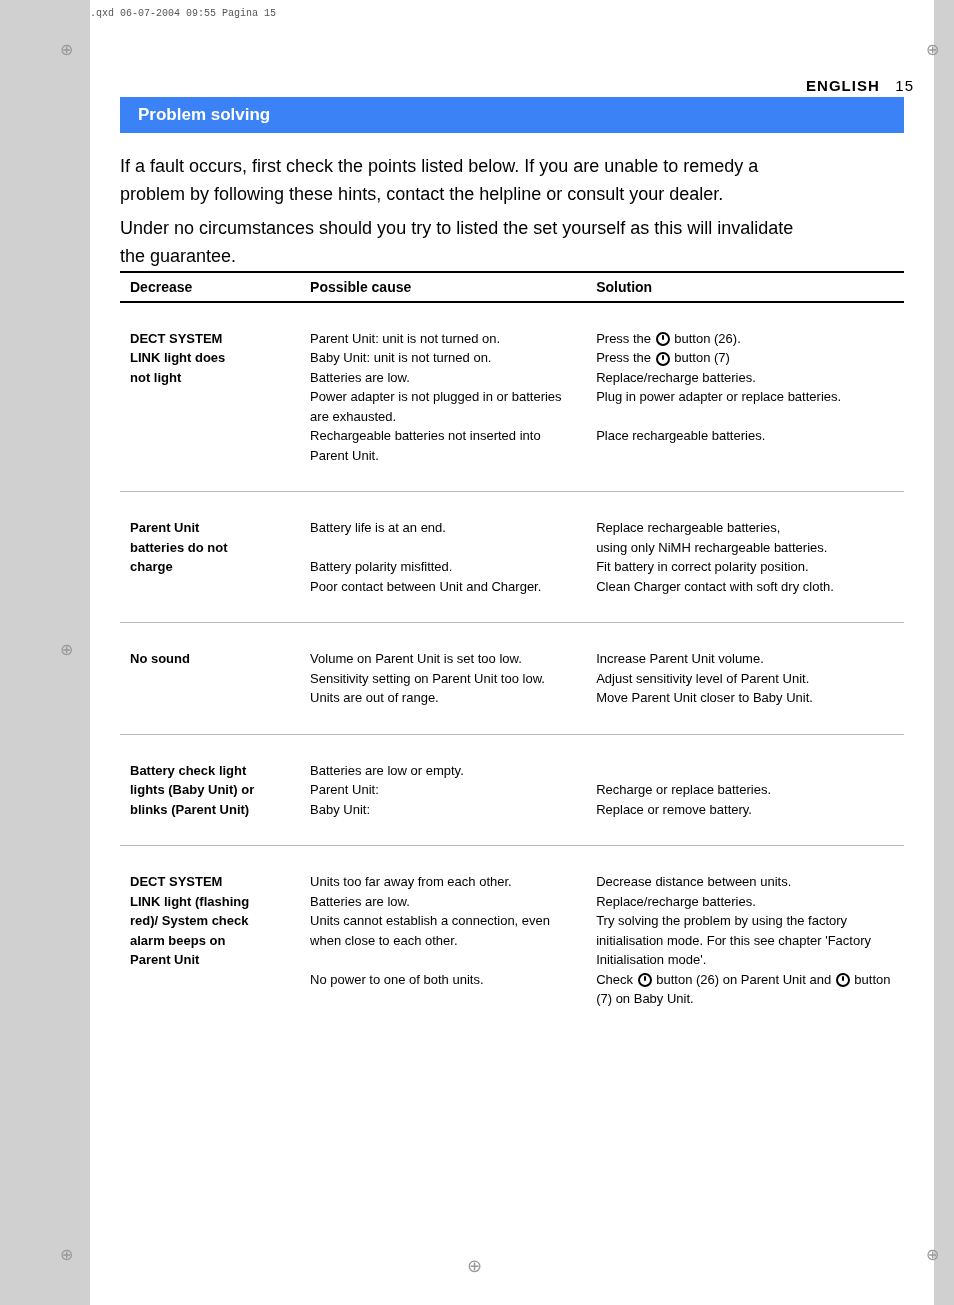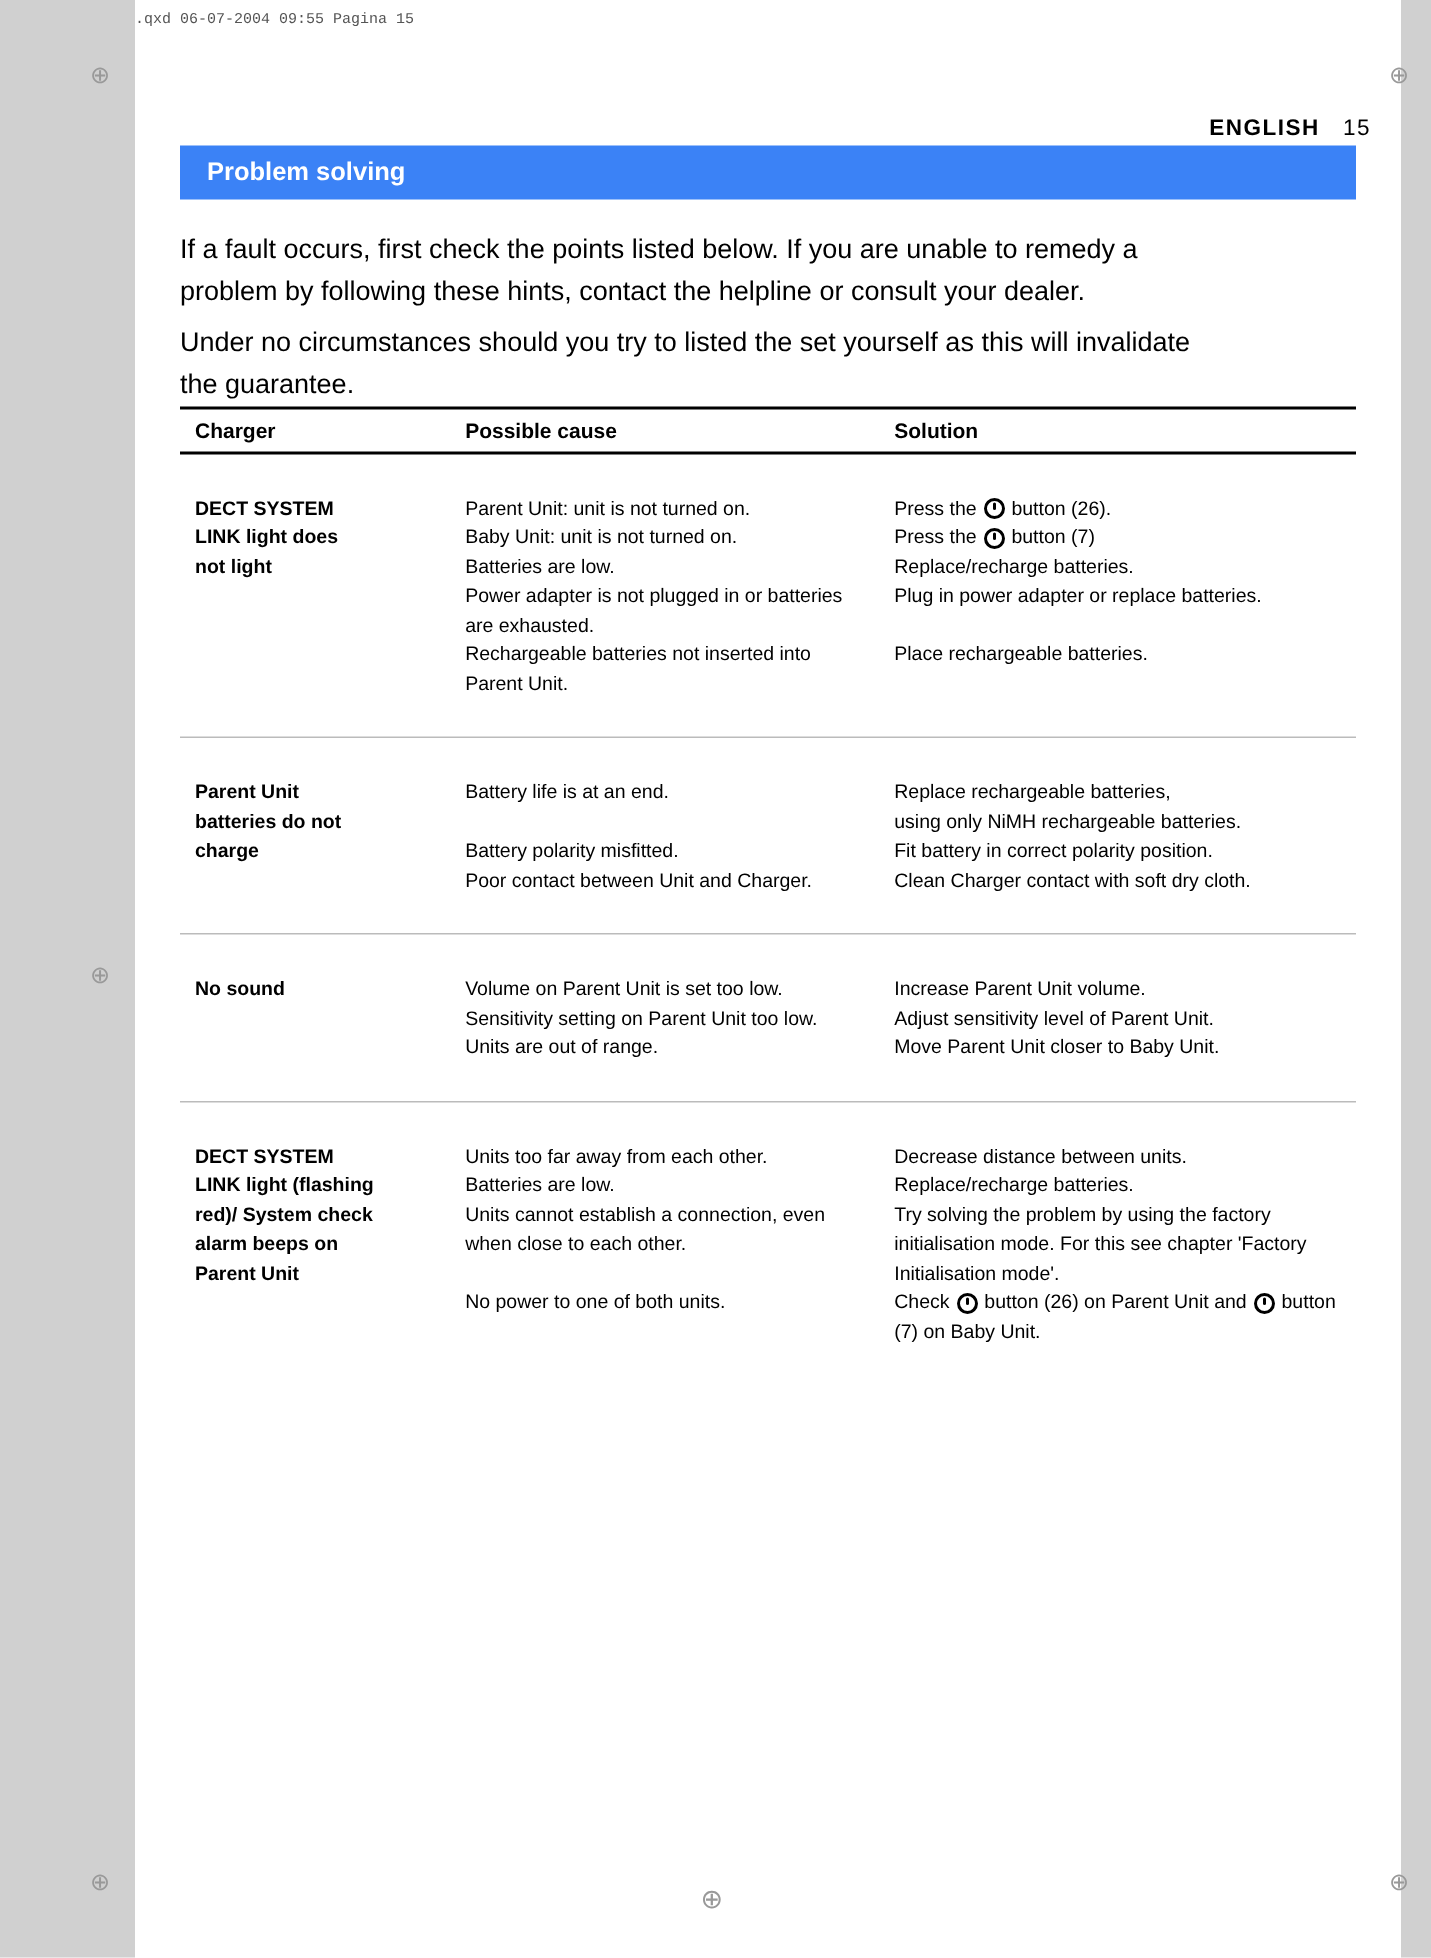--- a/index.html
+++ b/index.html
@@ -221,21 +221,21 @@
     <div class="problem-solving-header">Problem solving</div>
 
     <div class="intro-text">
       <p>If a fault occurs, first check the points listed below. If you are unable to remedy a problem by following these hints, contact the helpline or consult your dealer.</p>
       <p style="margin-top:6px;">Under no circumstances should you try to listed the set yourself as this will invalidate the guarantee.</p>
     </div>
 
     <table class="problem-table">
       <thead>
         <tr>
-          <th class="problem-col">Charger</th>
+          <th class="problem-col">Decrease</th>
           <th class="cause-col">Possible cause</th>
           <th class="solution-col">Solution</th>
         </tr>
       </thead>
       <tbody>
 
         <tr>
           <td class="problem-col">
             <strong>DECT SYSTEM<br>LINK light does<br>not light</strong>
           </td>
@@ -284,20 +284,35 @@
             Sensitivity setting on Parent Unit too low.<br>
             Units are out of range.
           </td>
           <td class="solution-col">
             Increase Parent Unit volume.<br>
             Adjust sensitivity level of Parent Unit.<br>
             Move Parent Unit closer to Baby Unit.
           </td>
         </tr>
 
+        <tr>
+          <td class="problem-col">
+            <strong>Battery check light<br>lights (Baby Unit) or<br>blinks (Parent Unit)</strong>
+          </td>
+          <td class="cause-col">
+            Batteries are low or empty.<br>
+            Parent Unit:<br>
+            Baby Unit:
+          </td>
+          <td class="solution-col">
+            <br>
+            Recharge or replace batteries.<br>
+            Replace or remove battery.
+          </td>
+        </tr>
 
         <tr>
           <td class="problem-col">
             <strong>DECT SYSTEM<br>LINK light (flashing<br>red)/ System check<br>alarm beeps on<br>Parent Unit</strong>
           </td>
           <td class="cause-col">
             Units too far away from each other.<br>
             Batteries are low.<br>
             Units cannot establish a connection, even when close to each other.<br>
             <br>

